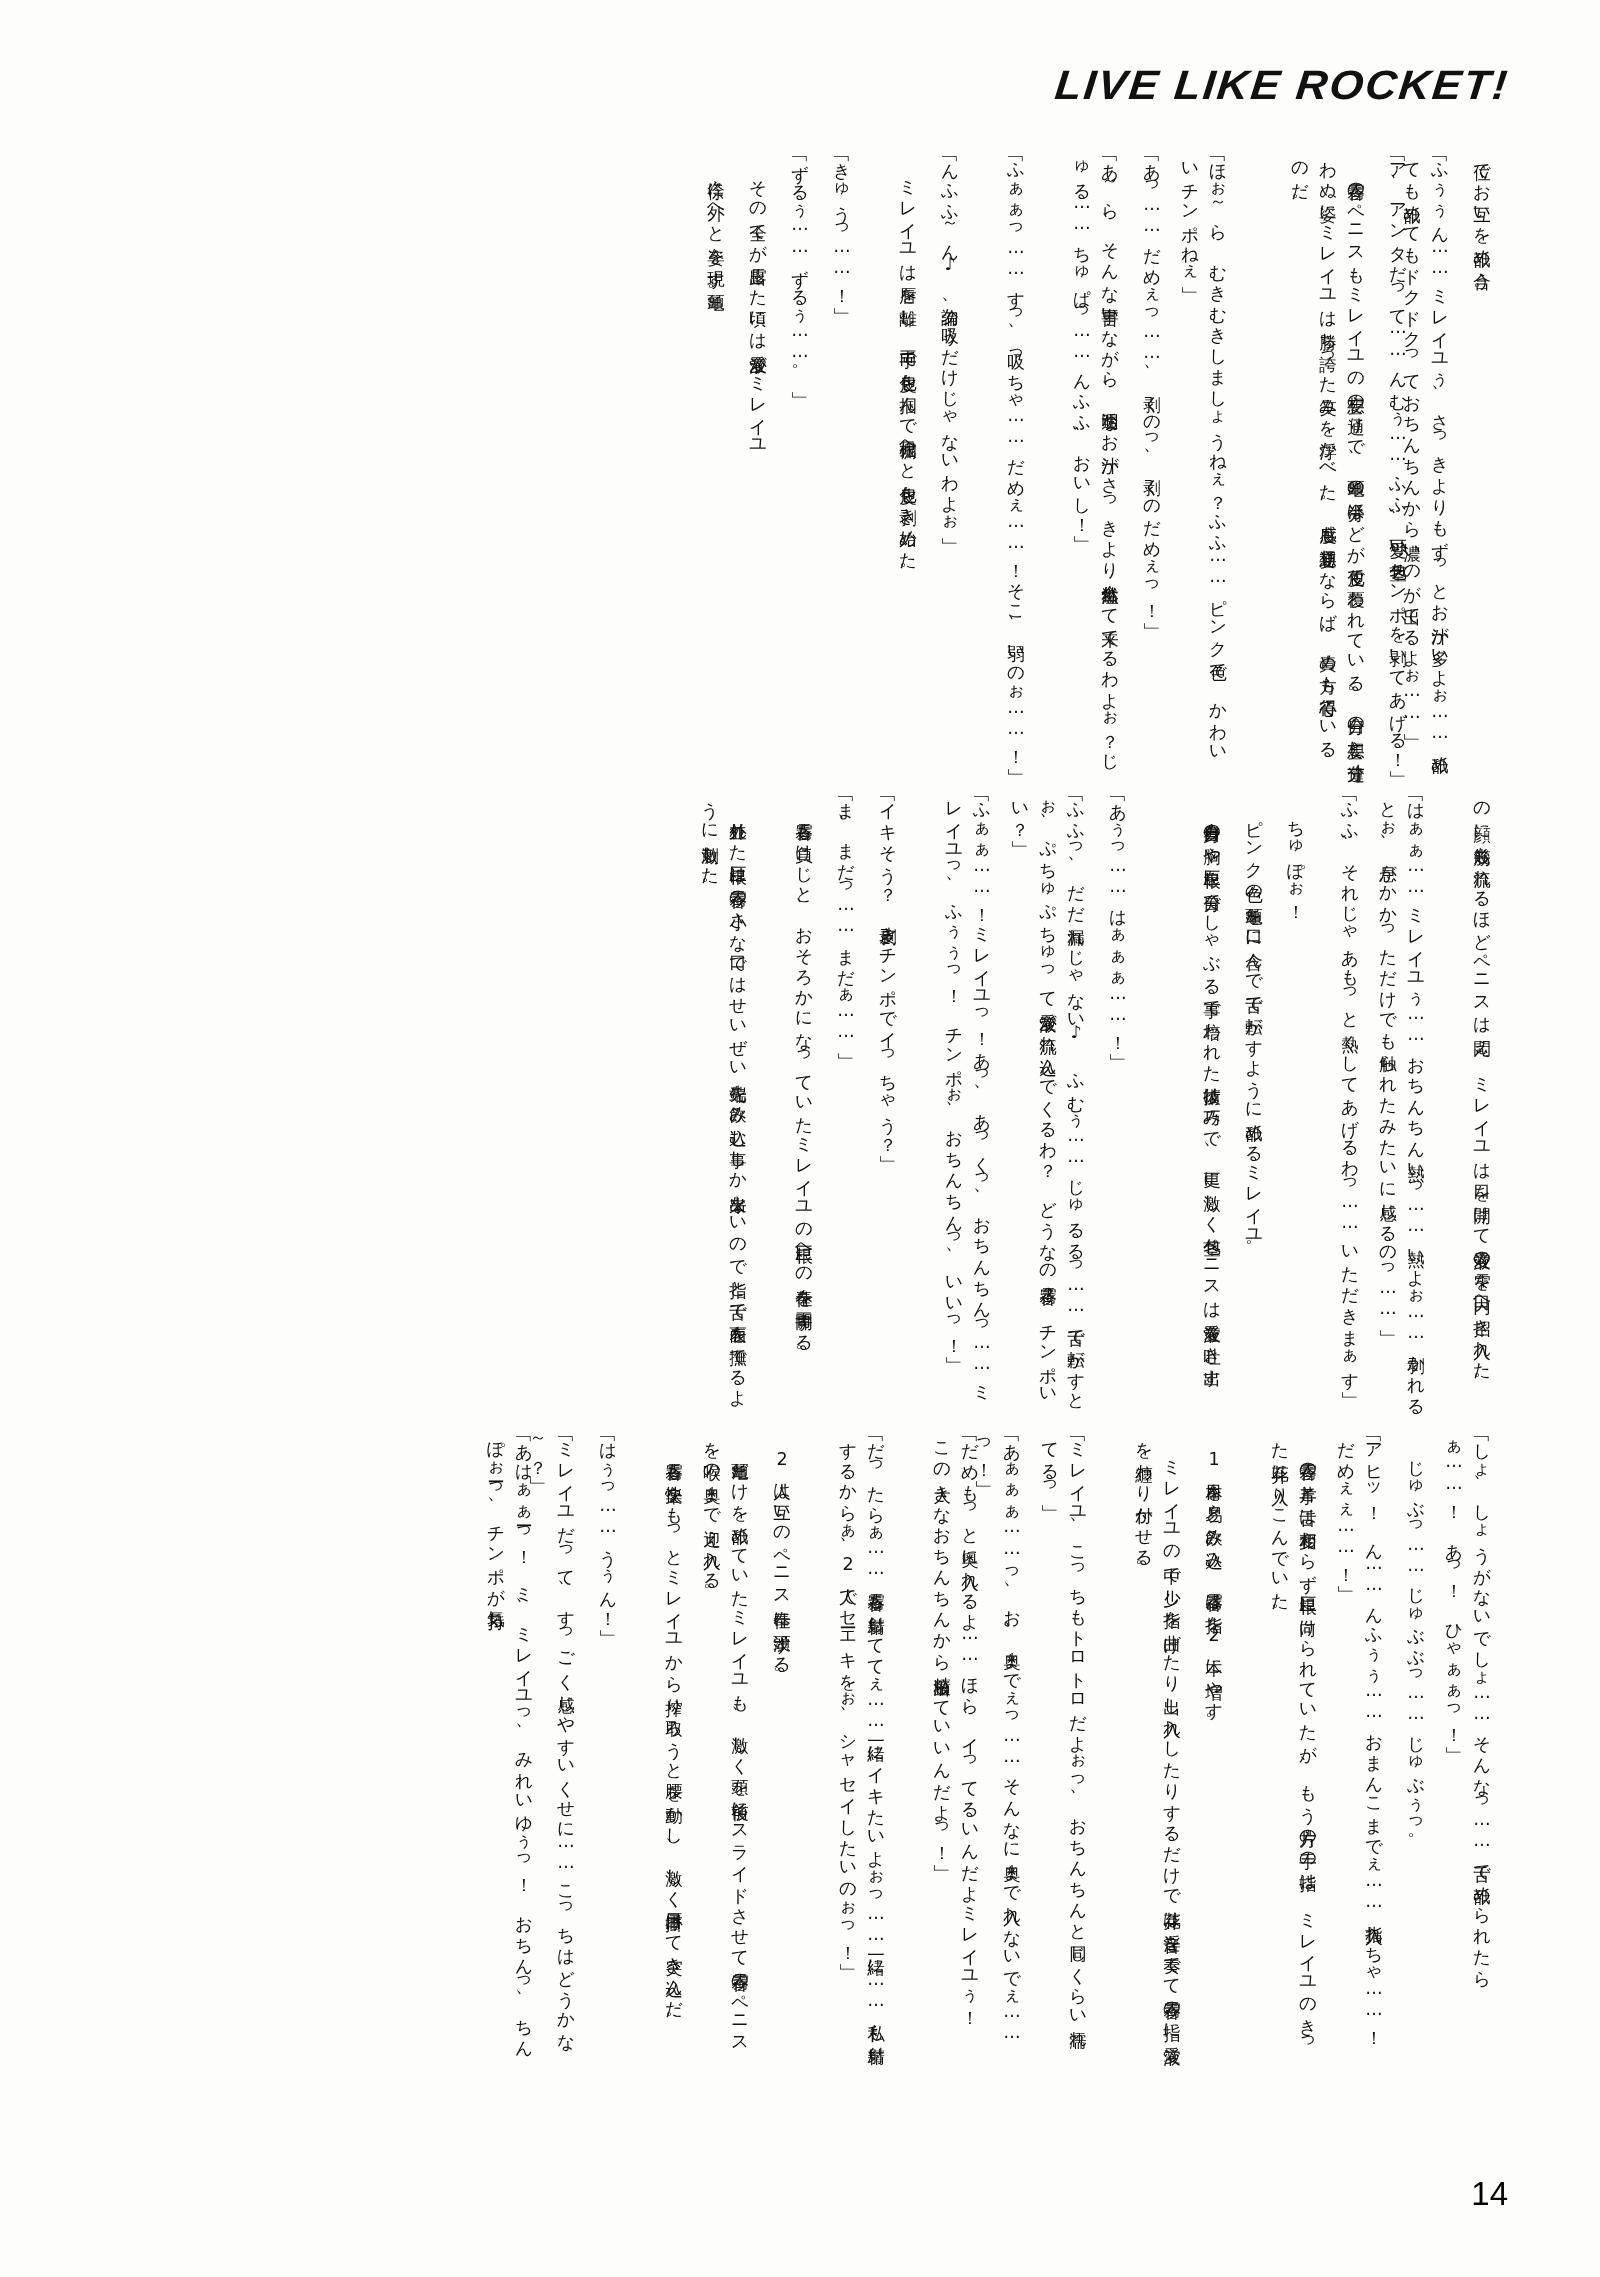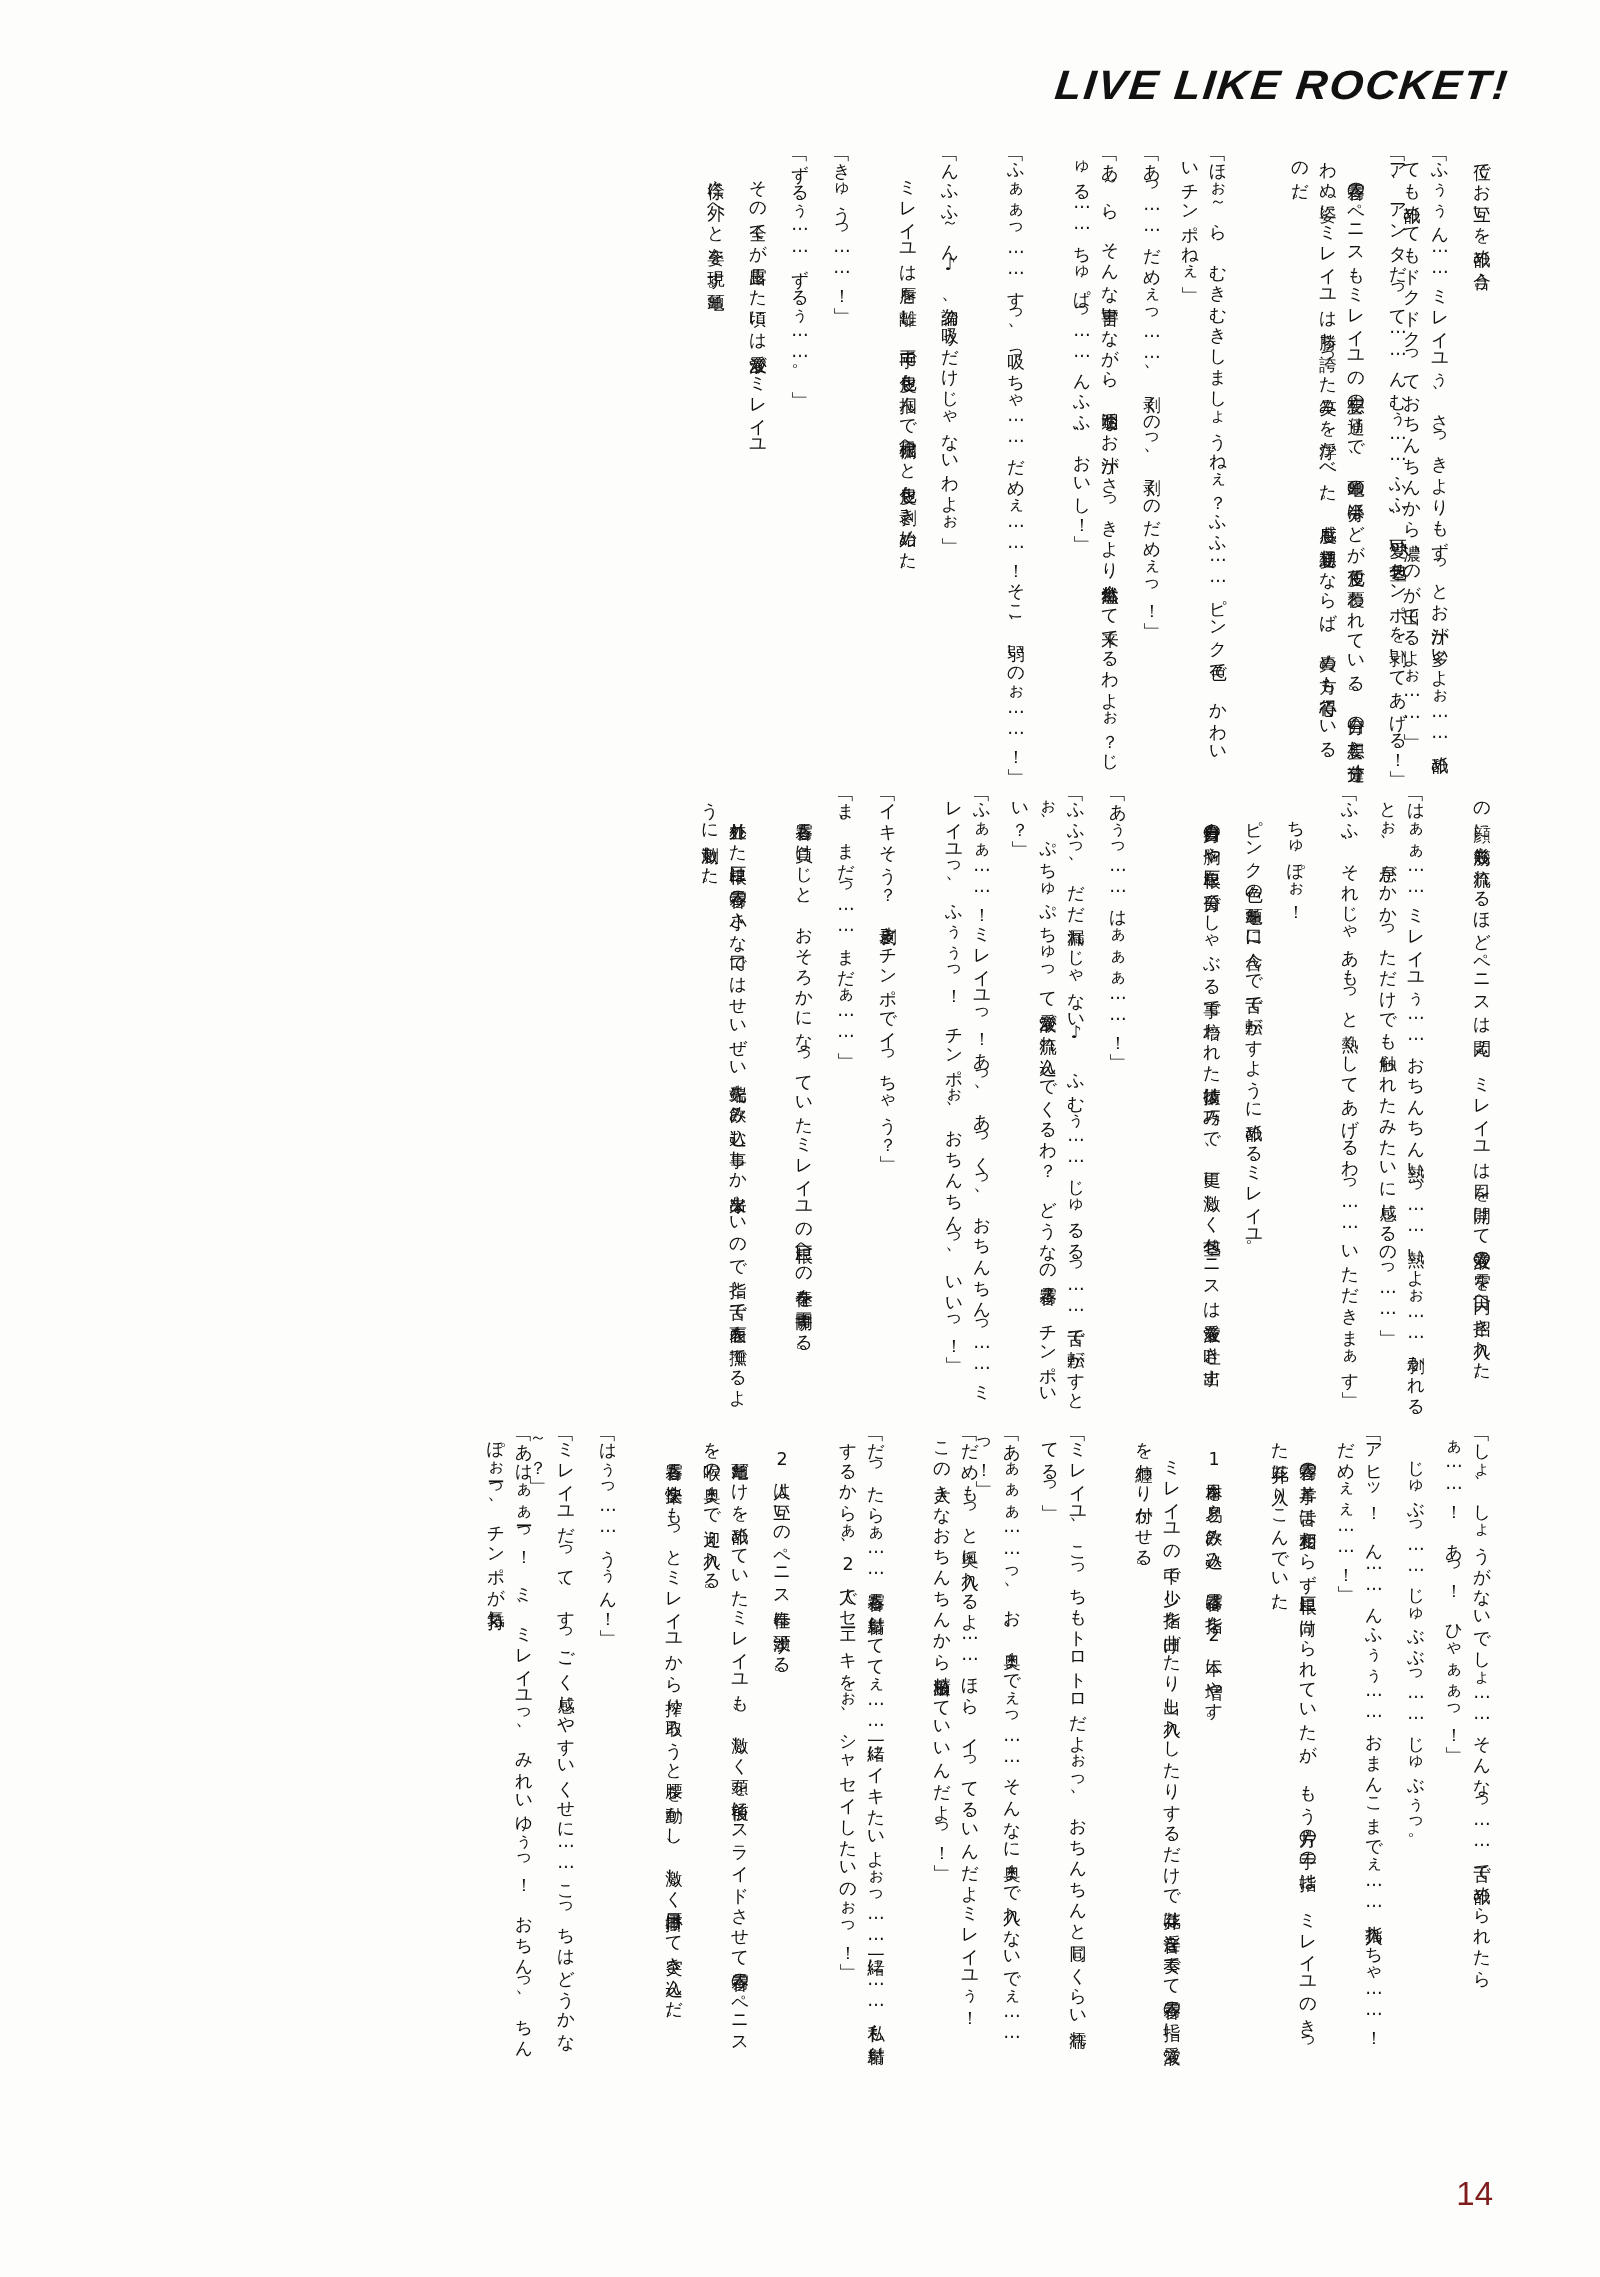--- a/index.html
+++ b/index.html
@@ -27,25 +27,25 @@
     font-style: italic;
     font-size: 41px;
     letter-spacing: 2px;
     color: #111;
     transform: skewX(-6deg) scaleX(1.06);
     white-space: nowrap;
   }
   
   .folio {
     position: absolute;
-    right: 107px;
+    right: 92px;
     bottom: 64px;
     font-family: "Liberation Sans", sans-serif;
     font-size: 33px;
-    color: #7f1d1d;
+    color: #000000;
   }
   
   #band1 { top: 150px; height: 620px; }
   #band2 { top: 790px; height: 620px; }
   #band3 { top: 1430px; height: 620px; }
 
   .band { position: absolute; left: 0; width: 1600px; }
   .colwrap {
     position: absolute;
     writing-mode: vertical-rl;

